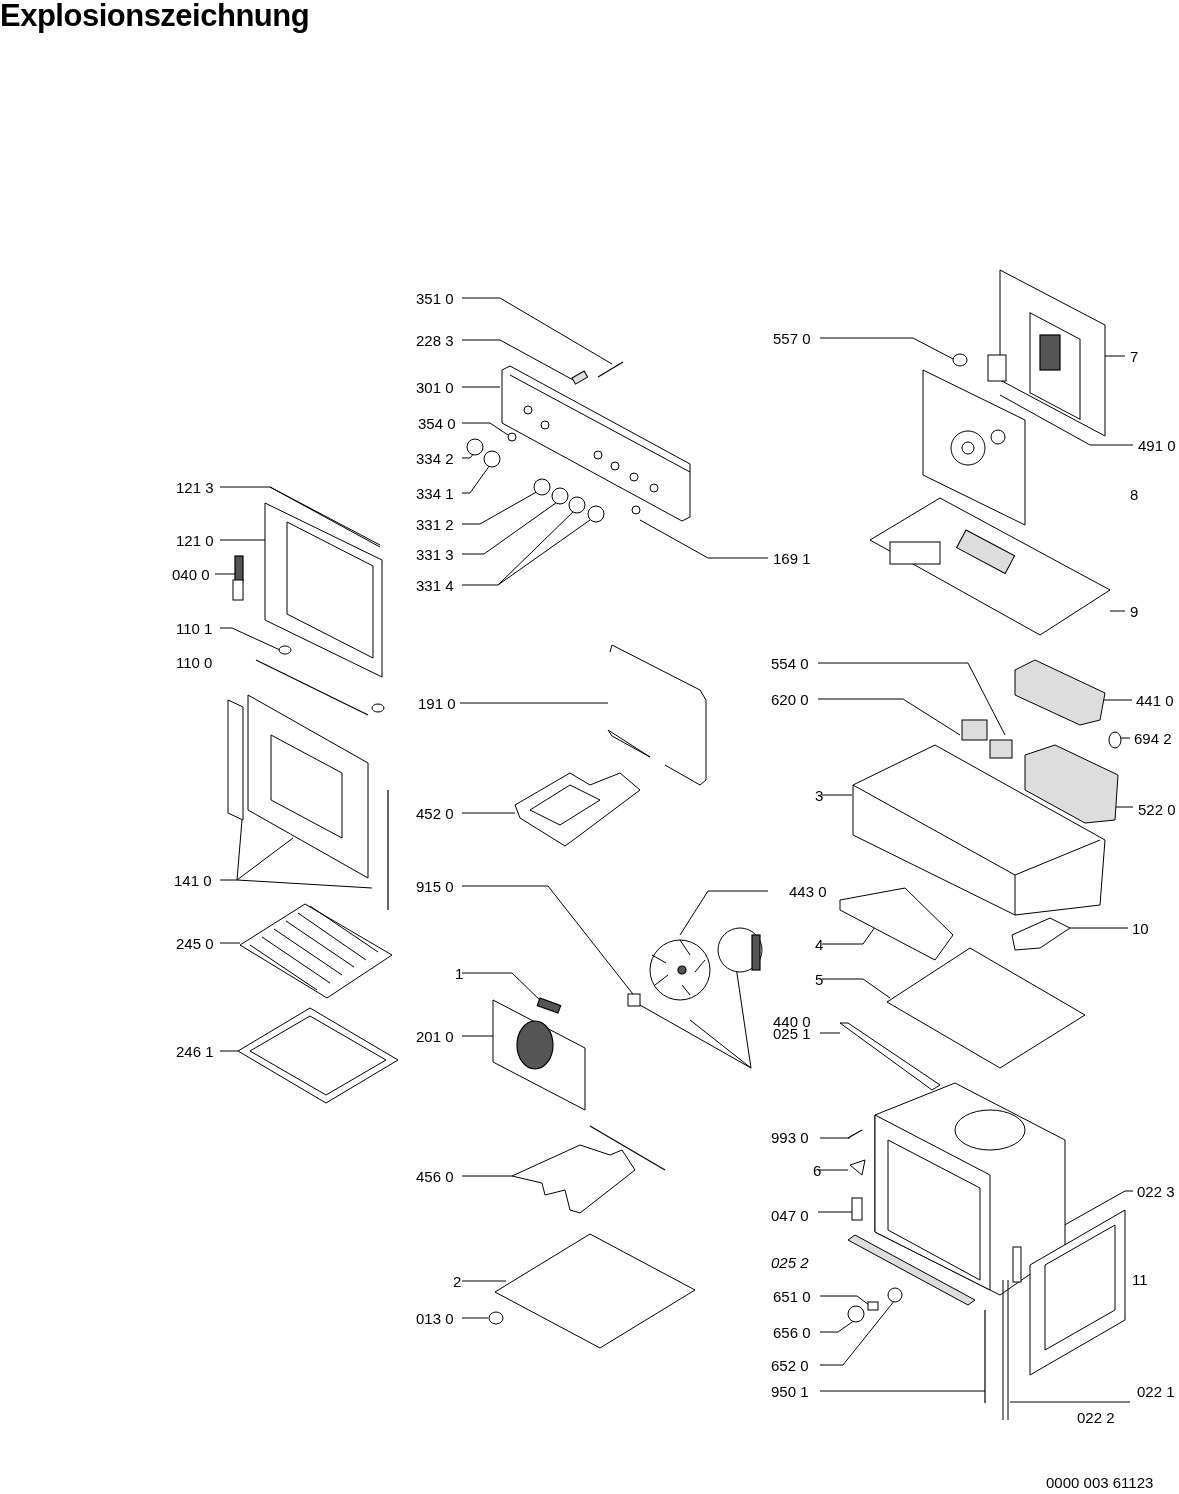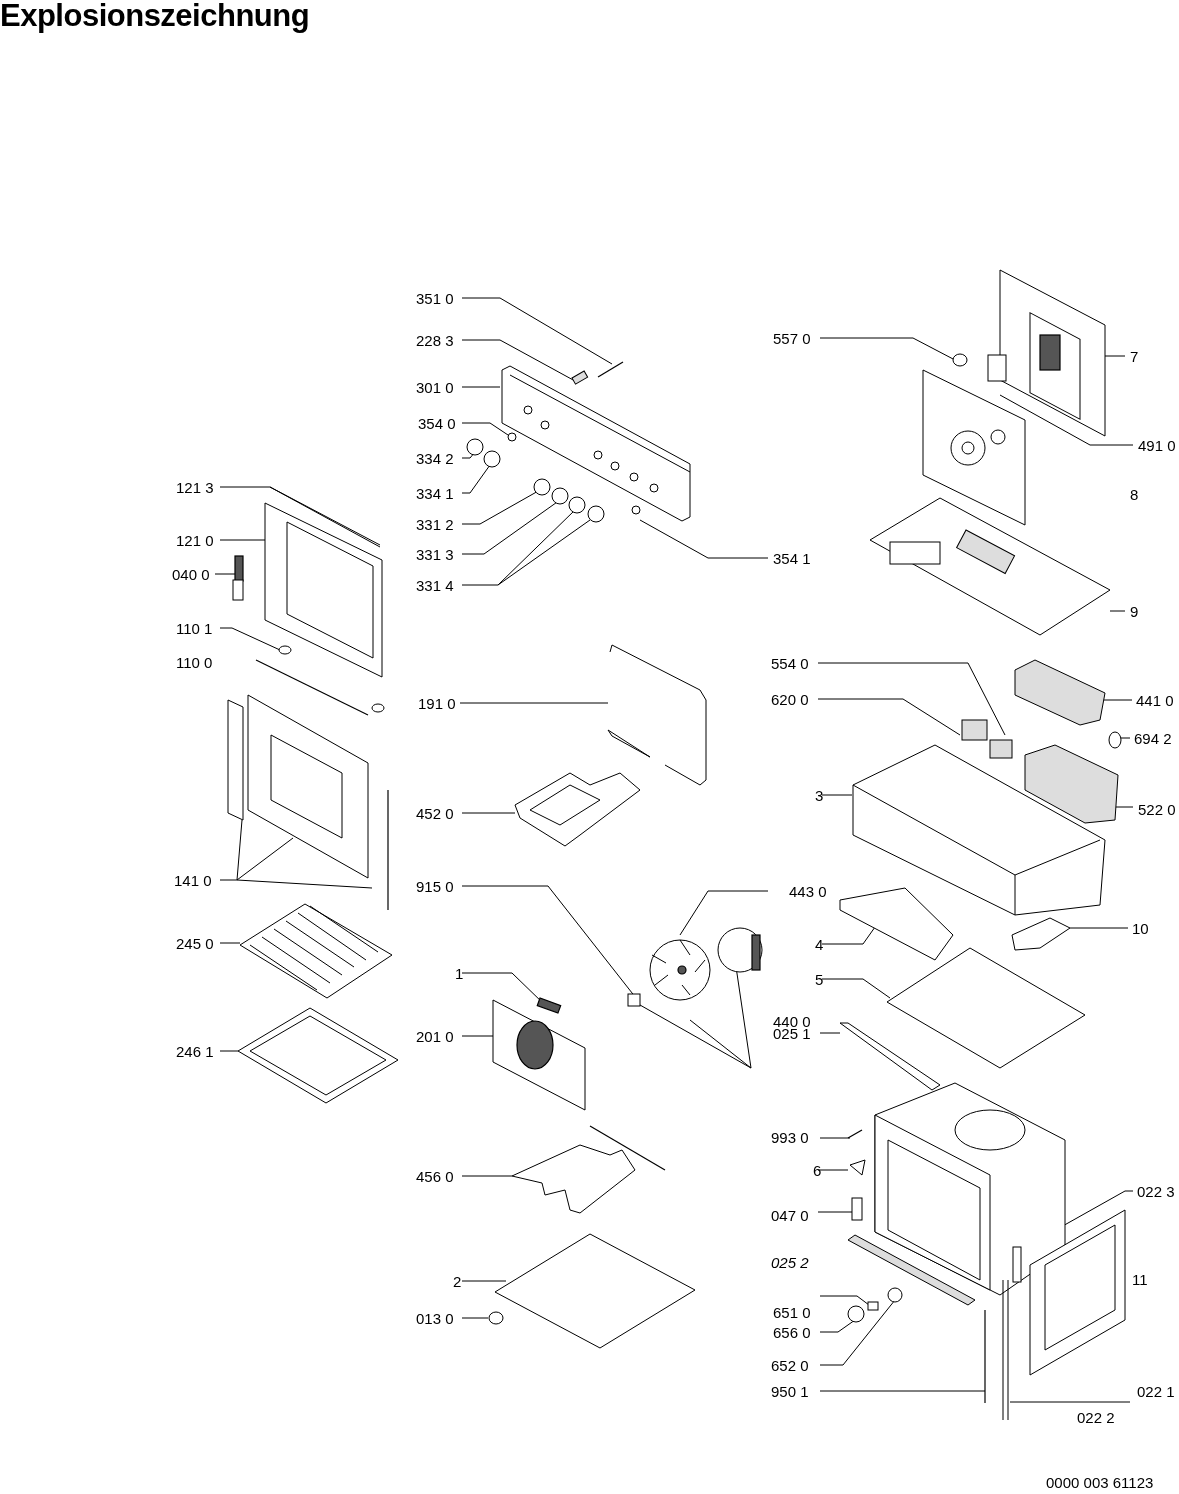--- a/index.html
+++ b/index.html
@@ -248,21 +248,21 @@
 <div id="labels">
     <div class="lbl" style="left: 416px; top: 291px;">351 0</div>
     <div class="lbl" style="left: 416px; top: 333px;">228 3</div>
     <div class="lbl" style="left: 416px; top: 380px;">301 0</div>
     <div class="lbl" style="left: 418px; top: 416px;">354 0</div>
     <div class="lbl" style="left: 416px; top: 451px;">334 2</div>
     <div class="lbl" style="left: 416px; top: 486px;">334 1</div>
     <div class="lbl" style="left: 416px; top: 517px;">331 2</div>
     <div class="lbl" style="left: 416px; top: 547px;">331 3</div>
     <div class="lbl" style="left: 416px; top: 578px;">331 4</div>
-    <div class="lbl" style="left: 773px; top: 551px;">354 1</div>
+    <div class="lbl" style="left: 773px; top: 551px;">169 1</div>
     <div class="lbl" style="left: 176px; top: 480px;">121 3</div>
     <div class="lbl" style="left: 176px; top: 533px;">121 0</div>
     <div class="lbl" style="left: 172px; top: 567px;">040 0</div>
     <div class="lbl" style="left: 176px; top: 621px;">110 1</div>
     <div class="lbl" style="left: 176px; top: 655px;">110 0</div>
     <div class="lbl" style="left: 418px; top: 696px;">191 0</div>
     <div class="lbl" style="left: 416px; top: 806px;">452 0</div>
     <div class="lbl" style="left: 174px; top: 873px;">141 0</div>
     <div class="lbl" style="left: 416px; top: 879px;">915 0</div>
     <div class="lbl" style="left: 176px; top: 936px;">245 0</div>
@@ -288,21 +288,21 @@
     <div class="lbl" style="left: 1132px; top: 921px;">10</div>
     <div class="lbl" style="left: 815px; top: 972px;">5</div>
     <div class="lbl" style="left: 773px; top: 1026px;">025 1</div>
     <div class="lbl" style="left: 773px; top: 1014px;">440 0</div>
     <div class="lbl" style="left: 771px; top: 1130px;">993 0</div>
     <div class="lbl" style="left: 813px; top: 1163px;">6</div>
     <div class="lbl" style="left: 1137px; top: 1184px;">022 3</div>
     <div class="lbl" style="left: 771px; top: 1208px;">047 0</div>
     <div class="lbl" style="left: 771px; top: 1255px; font-style: italic;">025 2</div>
     <div class="lbl" style="left: 1132px; top: 1272px;">11</div>
-    <div class="lbl" style="left: 773px; top: 1289px; margin-top: 16px;">651 0</div>
+    <div class="lbl" style="left: 773px; top: 1289px;">651 0</div>
     <div class="lbl" style="left: 773px; top: 1325px;">656 0</div>
     <div class="lbl" style="left: 771px; top: 1358px;">652 0</div>
     <div class="lbl" style="left: 771px; top: 1384px;">950 1</div>
     <div class="lbl" style="left: 1137px; top: 1384px;">022 1</div>
     <div class="lbl" style="left: 1077px; top: 1410px;">022 2</div>
   </div>
 
 <div id="docnum">0000 003 61123</div>
 
 </body></html>

